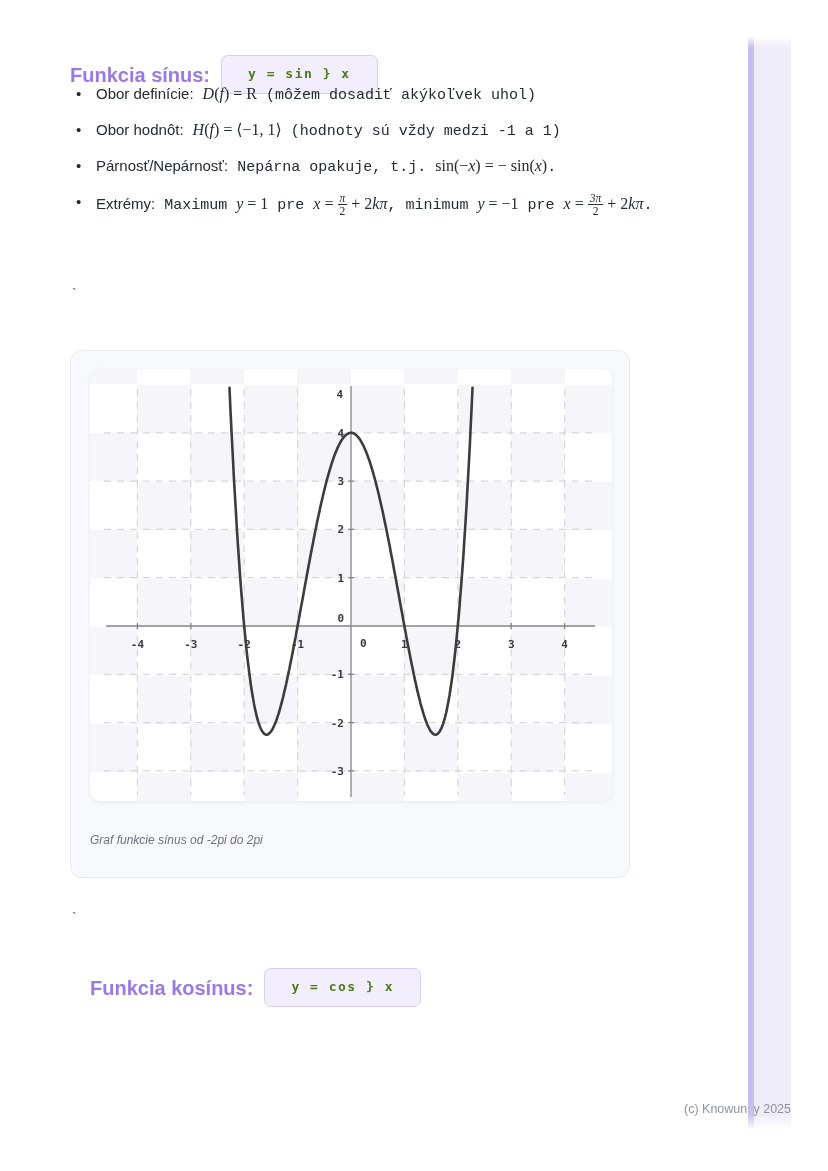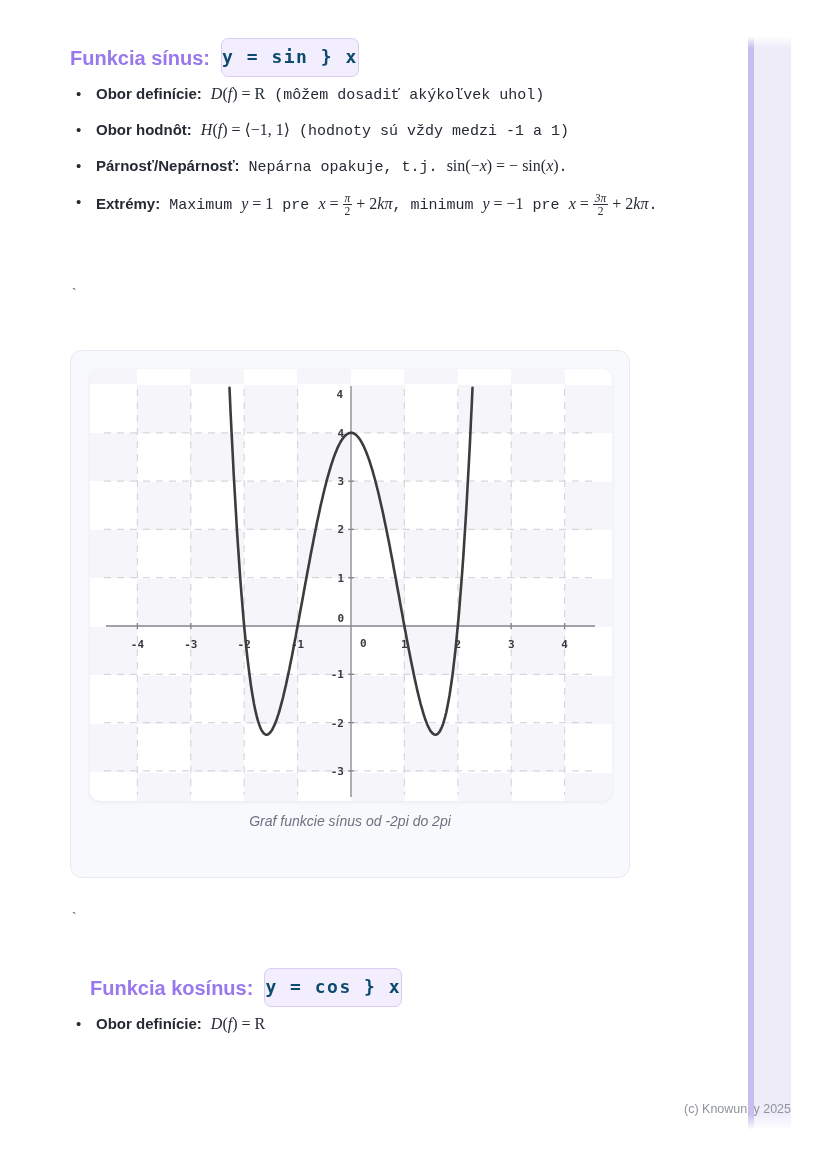--- a/index.html
+++ b/index.html
@@ -2,71 +2,71 @@
 <html><head>
 <meta charset="utf-8">
 <style>
   html,body{margin:0;padding:0;background:#ffffff;}
   .doc{position:relative;width:828px;height:1171px;background:#ffffff;overflow:hidden;
        font-family:"Liberation Sans",sans-serif;color:#252a33;}
 
   
   .sec-head{position:absolute;left:70px;display:flex;align-items:center;gap:11px;margin:0;
             font-size:20px;font-weight:600;color:#9878ec;line-height:28px;}
-  .badge{font-family:"DejaVu Sans Mono","Liberation Mono",monospace;font-size:18px;font-weight:700;
-         letter-spacing:1.5px;color:#0c4a6e;background:#f2eefd;border:1.5px solid #d9cdf6;
-         border-radius:7px;padding:4px 0 5px;white-space:pre;}
+  .badge{font-family:"DejaVu Sans Mono","Liberation Mono",monospace;font-size:13px;font-weight:700;
+         letter-spacing:1.5px;color:#4d7c0f;background:#f2eefd;border:1.5px solid #d9cdf6;
+         border-radius:7px;padding:4px 26px 5px;white-space:pre;}
 
   
   ul.bullets{position:absolute;left:70px;margin:0;padding:0;list-style:none;}
   ul.bullets li{position:relative;padding-left:26px;font-size:15px;line-height:20px;
                 margin-bottom:14px;white-space:nowrap;}
   ul.bullets li::before{content:"\2022";position:absolute;left:6px;top:0;font-size:15px;color:#252a33;}
-  .b{font-weight:700;text-align:right;}
+  .b{font-weight:400;text-align:right;}
   .t{font-weight:400;font-family:Liberation Mono, monospace;}
   .mr{font-family:"Liberation Serif",serif;font-size:16px;}
   .mi{font-family:"Liberation Serif",serif;font-size:16px;font-style:italic;}
   .fr{display:inline-block;vertical-align:-6px;text-align:center;line-height:1.05;
       font-family:"Liberation Serif",serif;font-size:11.5px;}
   .fr .n{display:block;padding:0 2px;font-style:italic;}
   .fr .d{display:block;padding:0 2px;border-top:1px solid #2a2f38;}
 
   .tickchar{position:absolute;left:72px;font-size:14px;color:#4a4f58;}
 
   
   figure.card{position:absolute;left:70px;top:350px;width:560px;height:528px;margin:0;
               box-sizing:border-box;background:#f8f9fc;border:1px solid #e8eaf0;border-radius:12px;
               padding:18px 19px 0 19px;}
   .plot{width:522px;height:432px;border-radius:10px;overflow:hidden;
         background-color:#ffffff;
         background-image:conic-gradient(#f6f6fa 25%,#ffffff 25% 50%,#f6f6fa 50% 75%,#ffffff 75%);
         background-size:107px 97px;background-position:47px 64px;
         box-shadow:0 1px 4px rgba(30,30,60,0.07);}
   .plot svg{display:block;width:522px;height:432px;}
-  figcaption{margin-top:12px;text-align:center;font-style:italic;font-size:14px;color:#6b7280;}
+  figcaption{margin-top:32px;text-align:left;font-style:italic;font-size:12px;color:#6b7280;}
 
   
   .grid{stroke:#d7d7db;stroke-width:1.2;stroke-dasharray:7 6;fill:none;}
   .axis{stroke:#85858a;stroke-width:1.3;fill:none;}
   .lbl{font-family:"DejaVu Sans Mono","Liberation Mono",monospace;font-size:11px;font-weight:700;fill:#3a3a3e;}
   .curve{stroke:#3c3c3c;stroke-width:2.6;fill:none;stroke-linecap:round;stroke-linejoin:round;}
 
   
   .footer{position:absolute;top:1102px;left:684px;font-size:12.5px;color:#8f949c;z-index:2;}
   .strip-track{position:absolute;left:754px;top:36px;width:37px;height:1094px;z-index:1;
     background:linear-gradient(180deg,rgba(239,236,250,0) 0,#efecfa 12px,#efecfa calc(100% - 16px),rgba(239,236,250,0) 100%);}
   .strip-thumb{position:absolute;left:748px;top:36px;width:6px;height:1094px;z-index:3;border-radius:3px;
     background:linear-gradient(180deg,rgba(201,188,238,0) 0,#c9bcee 12px,#c9bcee calc(100% - 16px),rgba(201,188,238,0) 100%);}
 </style>
 </head>
 <body>
 
 <div class="doc">
 
-  <h2 class="sec-head" style="top:38px;">
+  <h2 class="sec-head" style="top:55px;">
     <span>Funkcia sínus:</span>
     <code class="badge">y = sin } x</code>
   </h2>
 
   <ul class="bullets" style="top:84px;">
       <li><span class="b">Obor definície:</span><span class="t"> </span><span class="mi">D</span><span class="mr">(</span><span class="mi">f</span><span class="mr">) = R</span><span class="t"> (môžem dosadiť akýkoľvek uhol)</span></li>
       <li><span class="b">Obor hodnôt:</span><span class="t"> </span><span class="mi">H</span><span class="mr">(</span><span class="mi">f</span><span class="mr">) = ⟨−1, 1⟩</span><span class="t"> (hodnoty sú vždy medzi -1 a 1)</span></li>
       <li><span class="b">Párnosť/Nepárnosť:</span><span class="t"> Nepárna opakuje, t.j. </span><span class="mr">sin(−</span><span class="mi">x</span><span class="mr">) = − sin(</span><span class="mi">x</span><span class="mr">)</span><span class="t">.</span></li>
       <li><span class="b">Extrémy:</span><span class="t"> Maximum </span><span class="mi">y</span><span class="mr"> = 1</span><span class="t"> pre </span><span class="mi">x</span><span class="mr"> = </span><span class="fr"><span class="n">π</span><span class="d">2</span></span><span class="mr"> + 2</span><span class="mi">kπ</span><span class="t">, minimum </span><span class="mi">y</span><span class="mr"> = −1</span><span class="t"> pre </span><span class="mi">x</span><span class="mr"> = </span><span class="fr"><span class="n">3π</span><span class="d">2</span></span><span class="mr"> + 2</span><span class="mi">kπ</span><span class="t">.</span></li>
     </ul>
@@ -133,21 +133,20 @@
   </figure>
 
   <div class="tickchar" style="top:910px;">`</div>
 
   <h2 class="sec-head" style="top:968px;margin-left:20px;">
     <span>Funkcia kosínus:</span>
     <code class="badge">y = cos } x</code>
   </h2>
 
   <ul class="bullets" style="top:1014px;">
-      <li><span class="b">Obor definície:</span><span class="t"> </span><span class="mi">D</span><span class="mr">(</span><span class="mi">f</span><span class="mr">) = R</span></li>
     </ul>
 
   <div class="footer">(c) Knowunity 2025</div>
 
   <div class="strip-track"></div>
   <div class="strip-thumb"></div>
 
 </div>
 
 </body></html>

